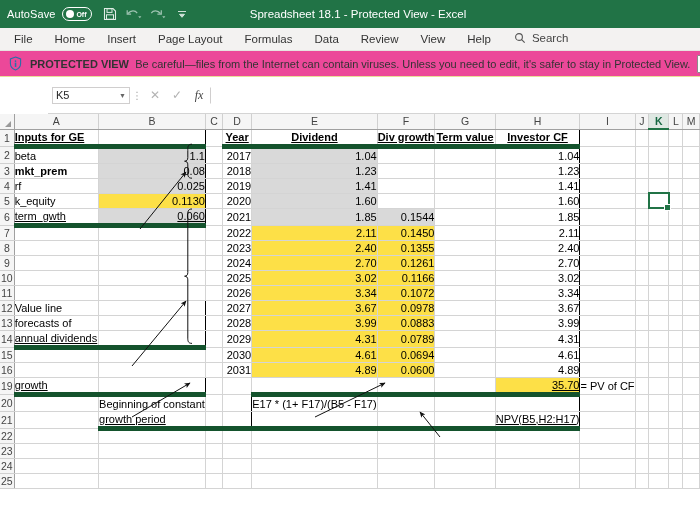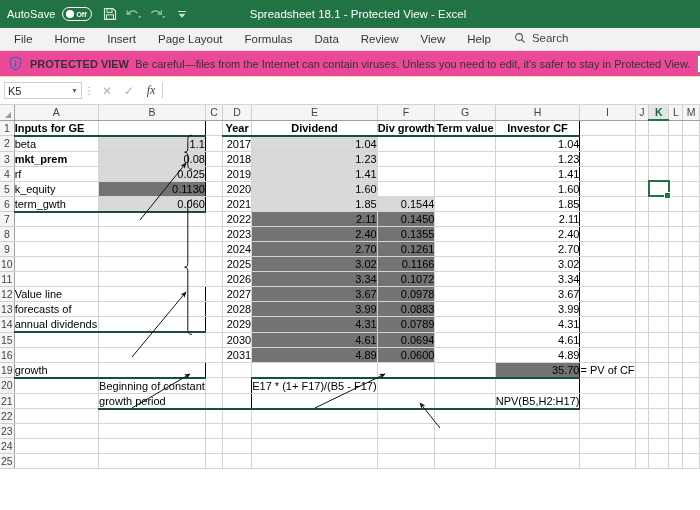--- a/index.html
+++ b/index.html
@@ -74,24 +74,25 @@
     background:#fdfdfd; border:1px solid #8c8c8c;
     font-size:11px; color:#222; font-family:inherit; cursor:pointer;
     border-radius:1px;
   }
   .shield {
     width:15px;height:15px; flex:0 0 auto;
   }
 
   
   #fbar {
-    height:28px; background:#fff;
+    height:37px; background:#fff;
     display:flex; align-items:center;
     border-bottom:1px solid #d4d4d4;
     padding-left:4px;
+    margin-left:48px;
   }
   #namebox {
     width:78px; height:17px; border:1px solid #d0cece;
     background:#fff; display:flex; align-items:center;
     padding:0 3px; font-size:11px;
   }
   #namebox .nb-val { flex:1; }
   #namebox .nb-arrow { color:#666; font-size:7px; }
   .vdots { width:14px; text-align:center; color:#a6a6a6; font-size:10px; letter-spacing:0; }
   .fb-icon { width:22px; text-align:center; color:#b3b3b3; font-size:12px; }
@@ -128,25 +129,25 @@
   td.cell {
     height:15px; font-size:11px; color:#000;
     border-right:1px solid #d4d4d4; border-bottom:1px solid #d4d4d4;
     vertical-align:middle; white-space:nowrap; overflow:visible;
     padding:0 2px; line-height:14px;
   }
   td.cell.num { text-align:right; }
   td.cell.ctr { text-align:center; }
   td.cell.bold { font-weight:bold; }
   td.cell.gray { background:#d9d9d9; }
-  td.cell.blue { background:#737373; }
+  td.cell.blue { background:#fde047; }
   td.cell.ovf { overflow:visible; }
   
   td.hb-t { border-top:1px solid #000; }
-  td.hb-b { border-bottom:2px solid #14532d; }
+  td.hb-b { border-bottom:5px solid #14532d;text-decoration:underline; }
   td.hb-l { border-left:1px solid #000; }
   td.hb-r { border-right:1px solid #000; }
 
   .selcell { outline:2px solid #217346; outline-offset:-1px; position:relative; }
   .selcell::after {
     content:""; position:absolute; right:-3px; bottom:-3px;
     width:5px;height:5px;background:#217346; border:1px solid #fff;
   }
 
   #overlay { position:absolute; inset:0; pointer-events:none; }

